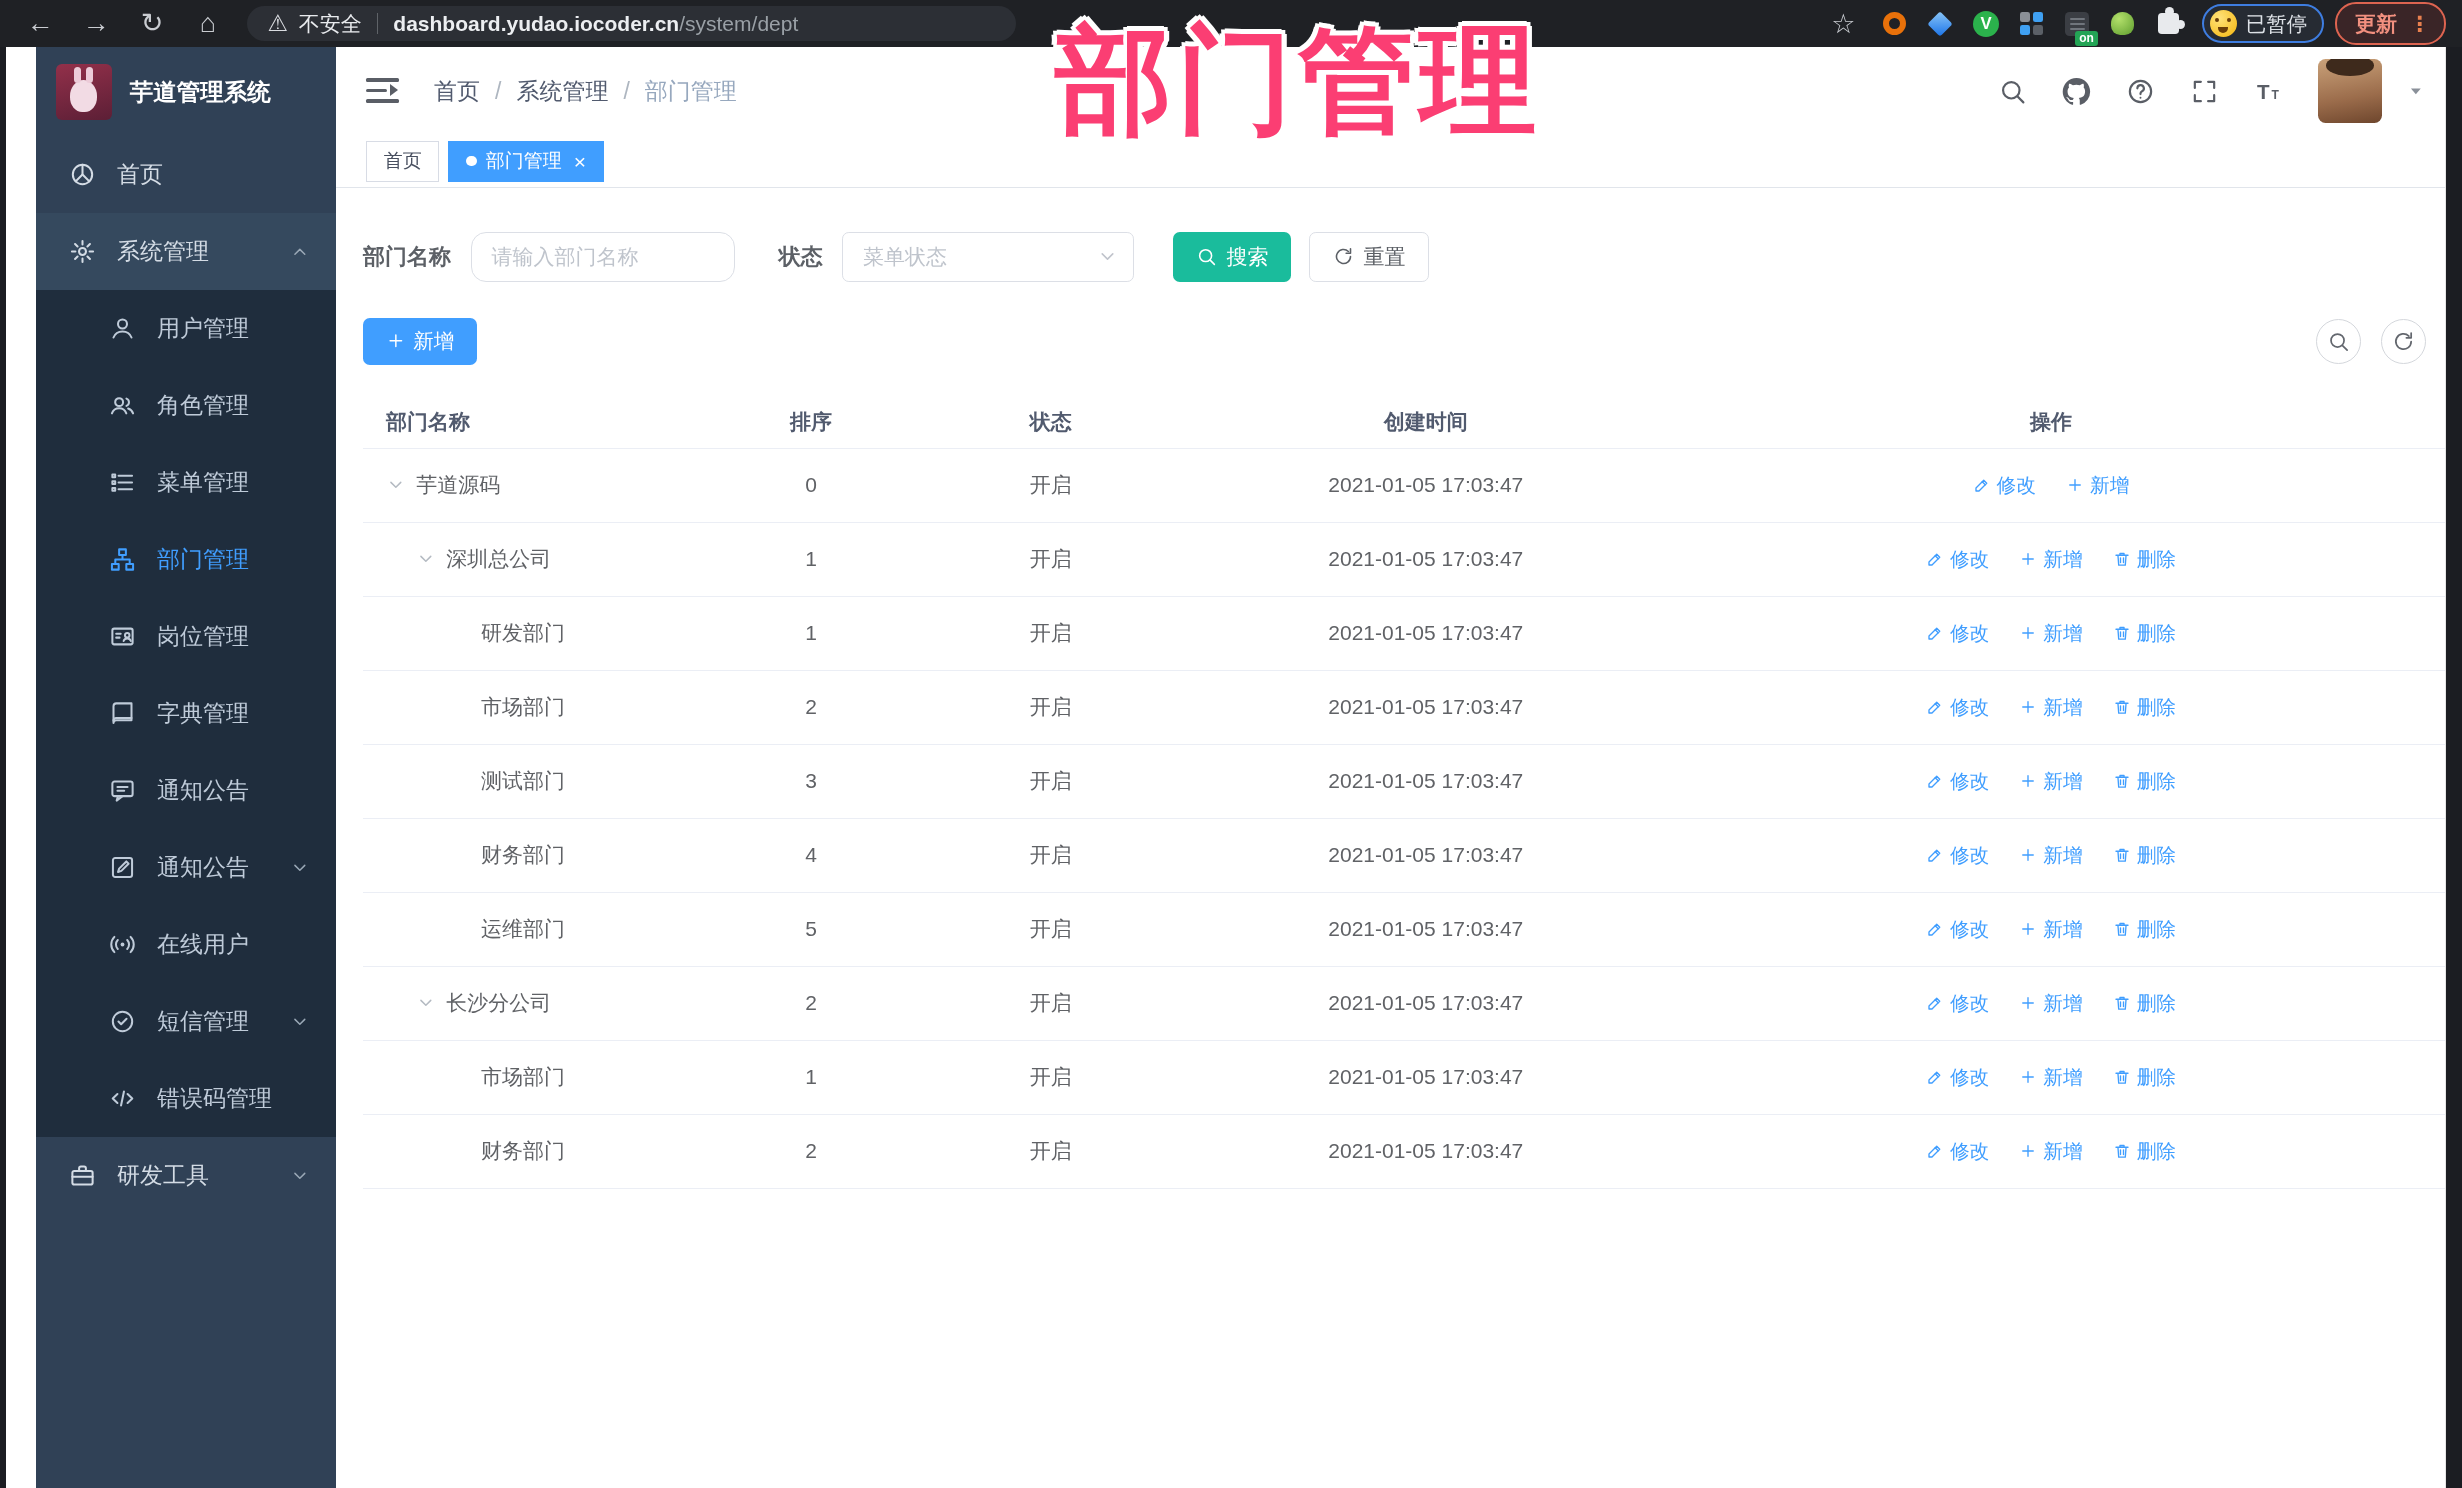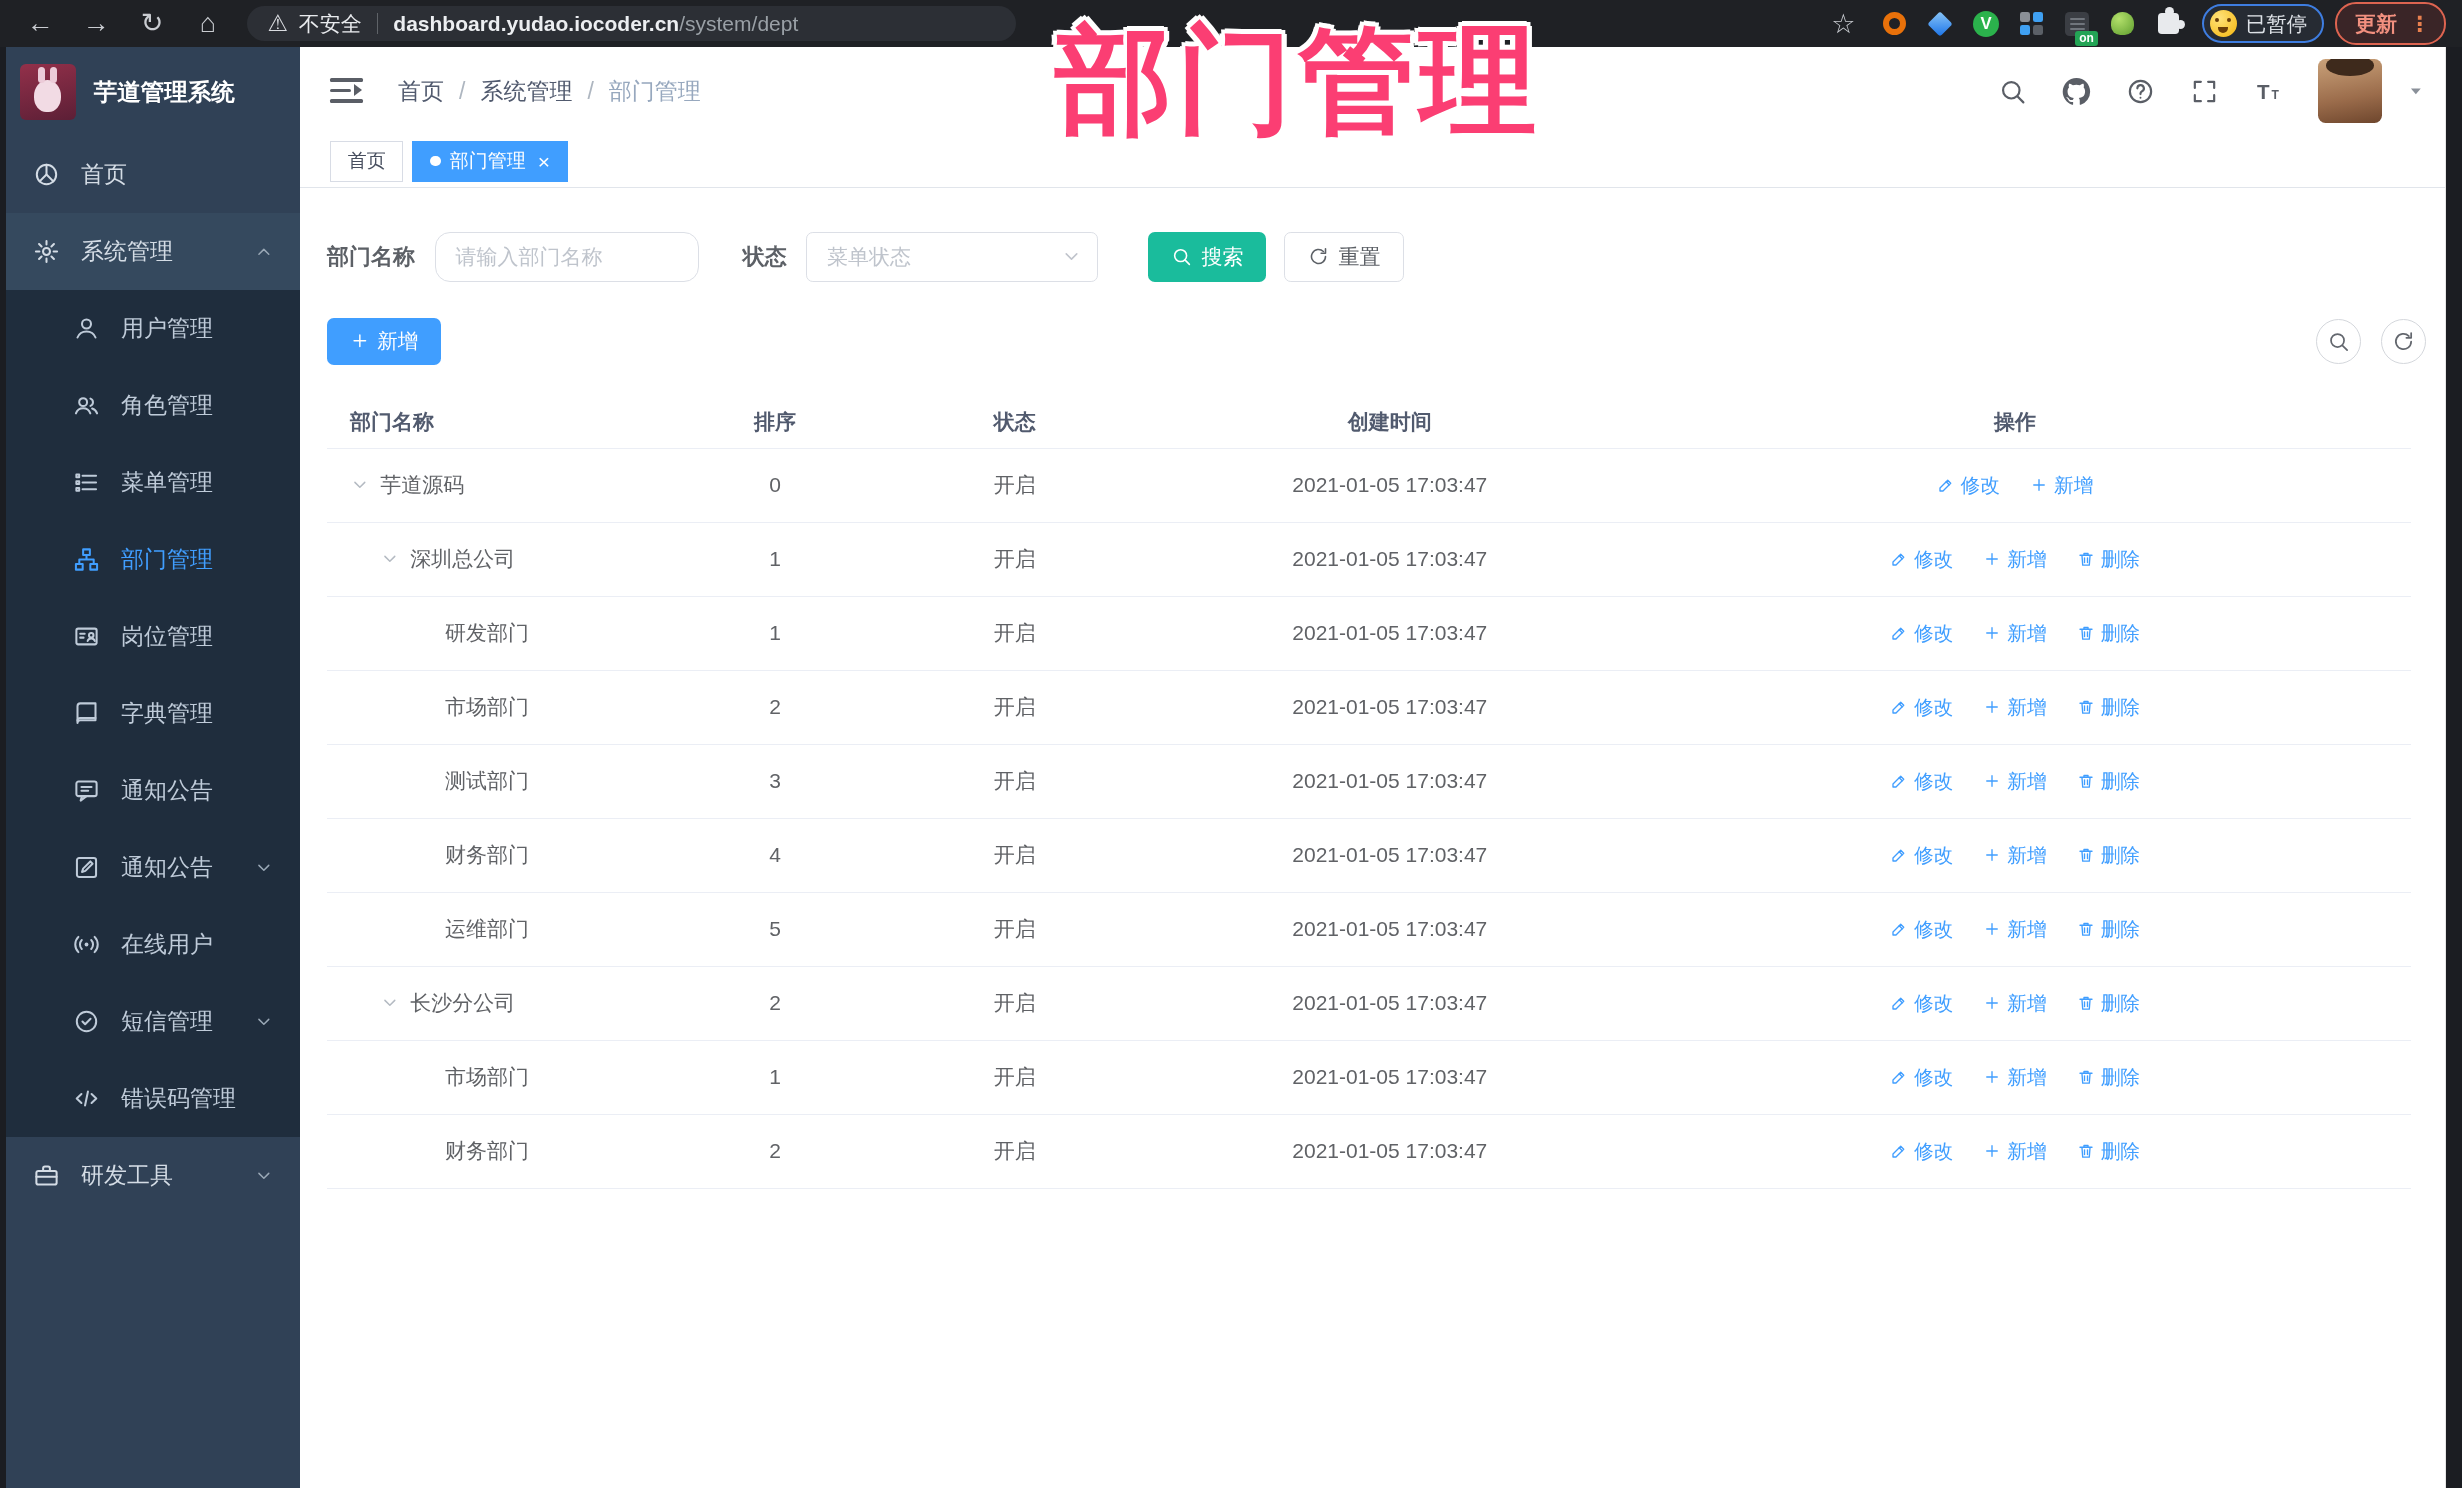--- a/index.html
+++ b/index.html
@@ -38,21 +38,21 @@
   .paused-pill{display:flex;align-items:center;gap:9px;border:2.3px solid #3e7de0;border-radius:21px;background:#262b33;padding:3.8px 15px 3.8px 6px;margin:0 10.6px;}
   .emoji-face{width:27px;height:27px;border-radius:50%;background:radial-gradient(circle at 35% 30%,#ffe27a,#f5b60d);position:relative;}
   .emoji-face::before{content:"";position:absolute;top:8.3px;left:5.3px;width:3.8px;height:3.8px;border-radius:50%;background:#6b3e07;box-shadow:12px 0 0 #6b3e07;}
   .emoji-face::after{content:"";position:absolute;left:8.3px;bottom:4.5px;width:9.8px;height:5.3px;border-radius:0 0 7.6px 7.6px;background:#6b3e07;}
   .paused-label{color:#dde1e6;font-size:20.5px;}
   .update-pill{display:flex;align-items:center;gap:12px;border:2.3px solid #dd6450;border-radius:21px;background:#3a2527;padding:5.3px 13.6px 5.3px 18px;margin-right:4.5px;}
   .update-label{color:#f2907f;font-size:21px;font-weight:700;}
   .kebab{color:#e8804f;font-size:21px;font-weight:700;letter-spacing:0;line-height:1;}
 
   
-  .app{display:flex;height:1441px;}
+  .app{display:flex;height:1441px;padding-left:36px;}
   .sidebar{width:300px;background:#304156;display:flex;flex-direction:column;flex-shrink:0;}
   .logo-row{height:89px;display:flex;align-items:center;padding-left:19.7px;}
   .logo-img{width:56px;height:56px;border-radius:6px;background:linear-gradient(165deg,#93304a 0%,#5c1f36 100%);position:relative;overflow:hidden;flex-shrink:0;}
   .logo-img::before{content:"";position:absolute;left:14.4px;top:16.7px;width:27px;height:32px;border-radius:50% 50% 45% 45%;background:#f2dbe4;}
   .logo-img::after{content:"";position:absolute;left:18px;top:3px;width:7.6px;height:16.7px;border-radius:6px;background:#eccbd8;box-shadow:12px 0 0 #eccbd8;}
   .logo-title{color:#ffffff;font-size:23.5px;font-weight:700;margin-left:18px;}
   .menu{flex:1;overflow:hidden;}
   .menu-item{height:77px;display:flex;align-items:center;padding:0 26px 0 33px;color:#d4dce5;font-size:23px;cursor:pointer;}
   .menu-item.highlight{background:#35495e;}
   .menu-item.sub{background:#1f2d3d;padding-left:73px;color:#bfcbd9;}
@@ -98,21 +98,21 @@
   .f-label{font-size:22px;color:#5c6066;font-weight:700;}
   .txt-input{width:264px;height:50px;border:1.5px solid #dcdfe6;border-radius:15px;margin-left:19.7px;padding:0 19.7px;font-size:21px;color:#606266;outline:none;font-family:inherit;}
   .txt-input::placeholder{color:#bfc4cc;}
   .status-label{margin-left:44px;}
   .select{width:292px;height:50px;border:1.5px solid #dcdfe6;border-radius:6.8px;margin-left:19.7px;display:flex;align-items:center;justify-content:space-between;padding:0 15px 0 19.7px;cursor:pointer;}
   .select-placeholder{color:#bfc4cc;font-size:21px;}
   .select-arrow{color:#c0c4cc;display:flex;}
   .select-arrow svg{width:21px;height:21px;}
   .btn{height:50px;display:flex;align-items:center;gap:9px;border-radius:6.8px;padding:0 23px;font-size:21px;cursor:pointer;border:none;font-family:inherit;}
   .btn svg{width:21px;height:21px;}
-  .btn-search{background:#1ABC9C;color:#fff;margin-left:50px;}
+  .btn-search{background:#1ABC9C;color:#fff;margin-left:39px;}
   .btn-reset{background:#fff;color:#5c6066;border:1.5px solid #dcdfe6;margin-left:18px;}
 
   .toolbar{display:flex;align-items:center;margin-top:36px;}
   .btn-add{height:47px;background:#409EFF;color:#fff;border-radius:6.8px;display:flex;align-items:center;gap:7.6px;padding:0 23px;font-size:20.5px;cursor:pointer;}
   .btn-add svg{width:19.7px;height:19.7px;}
   .circle-btns{margin-left:auto;display:flex;gap:19.7px;}
   .cbtn{width:45px;height:45px;border-radius:50%;border:1.5px solid #d4d7dc;background:#fff;display:flex;align-items:center;justify-content:center;color:#63676e;cursor:pointer;}
   .cbtn svg{width:23px;height:23px;}
 
   .table{margin-top:32px;width:2084px;}

